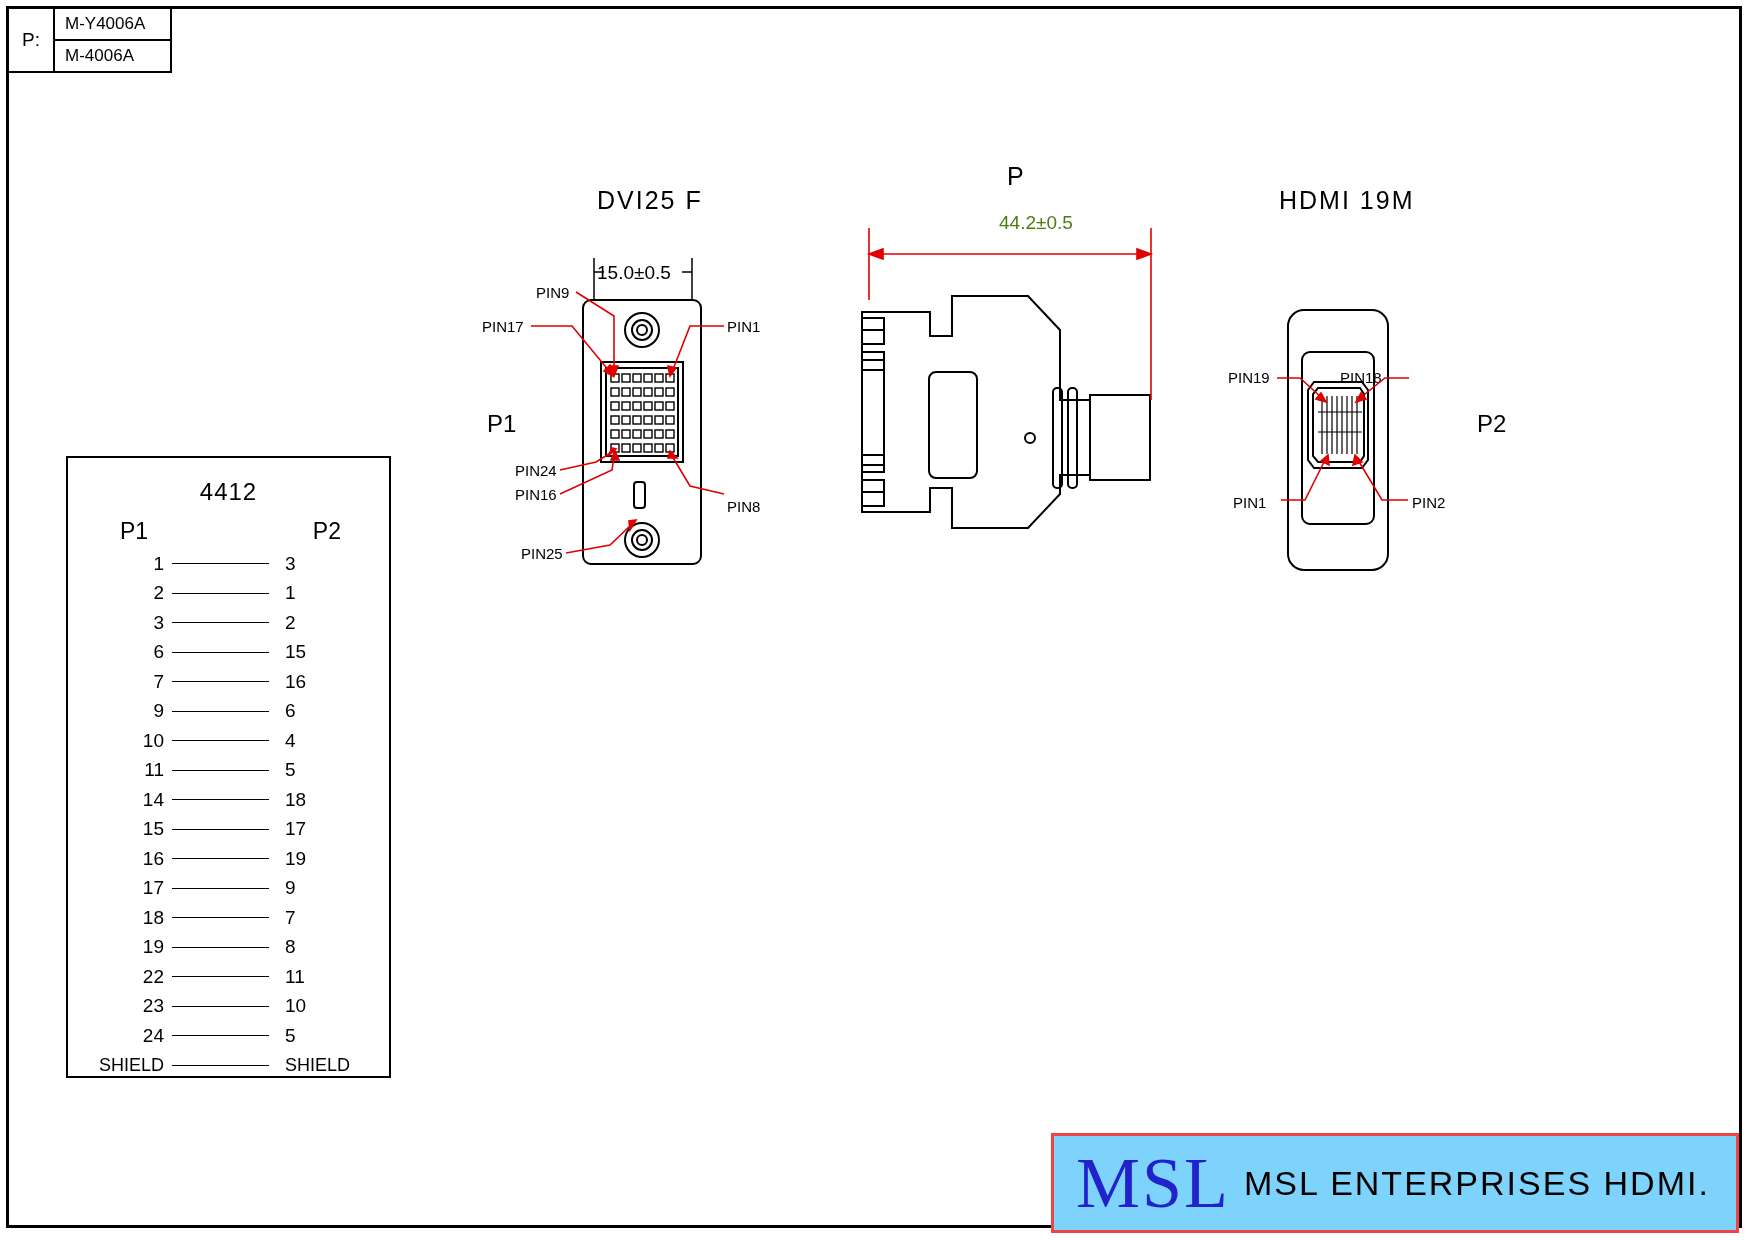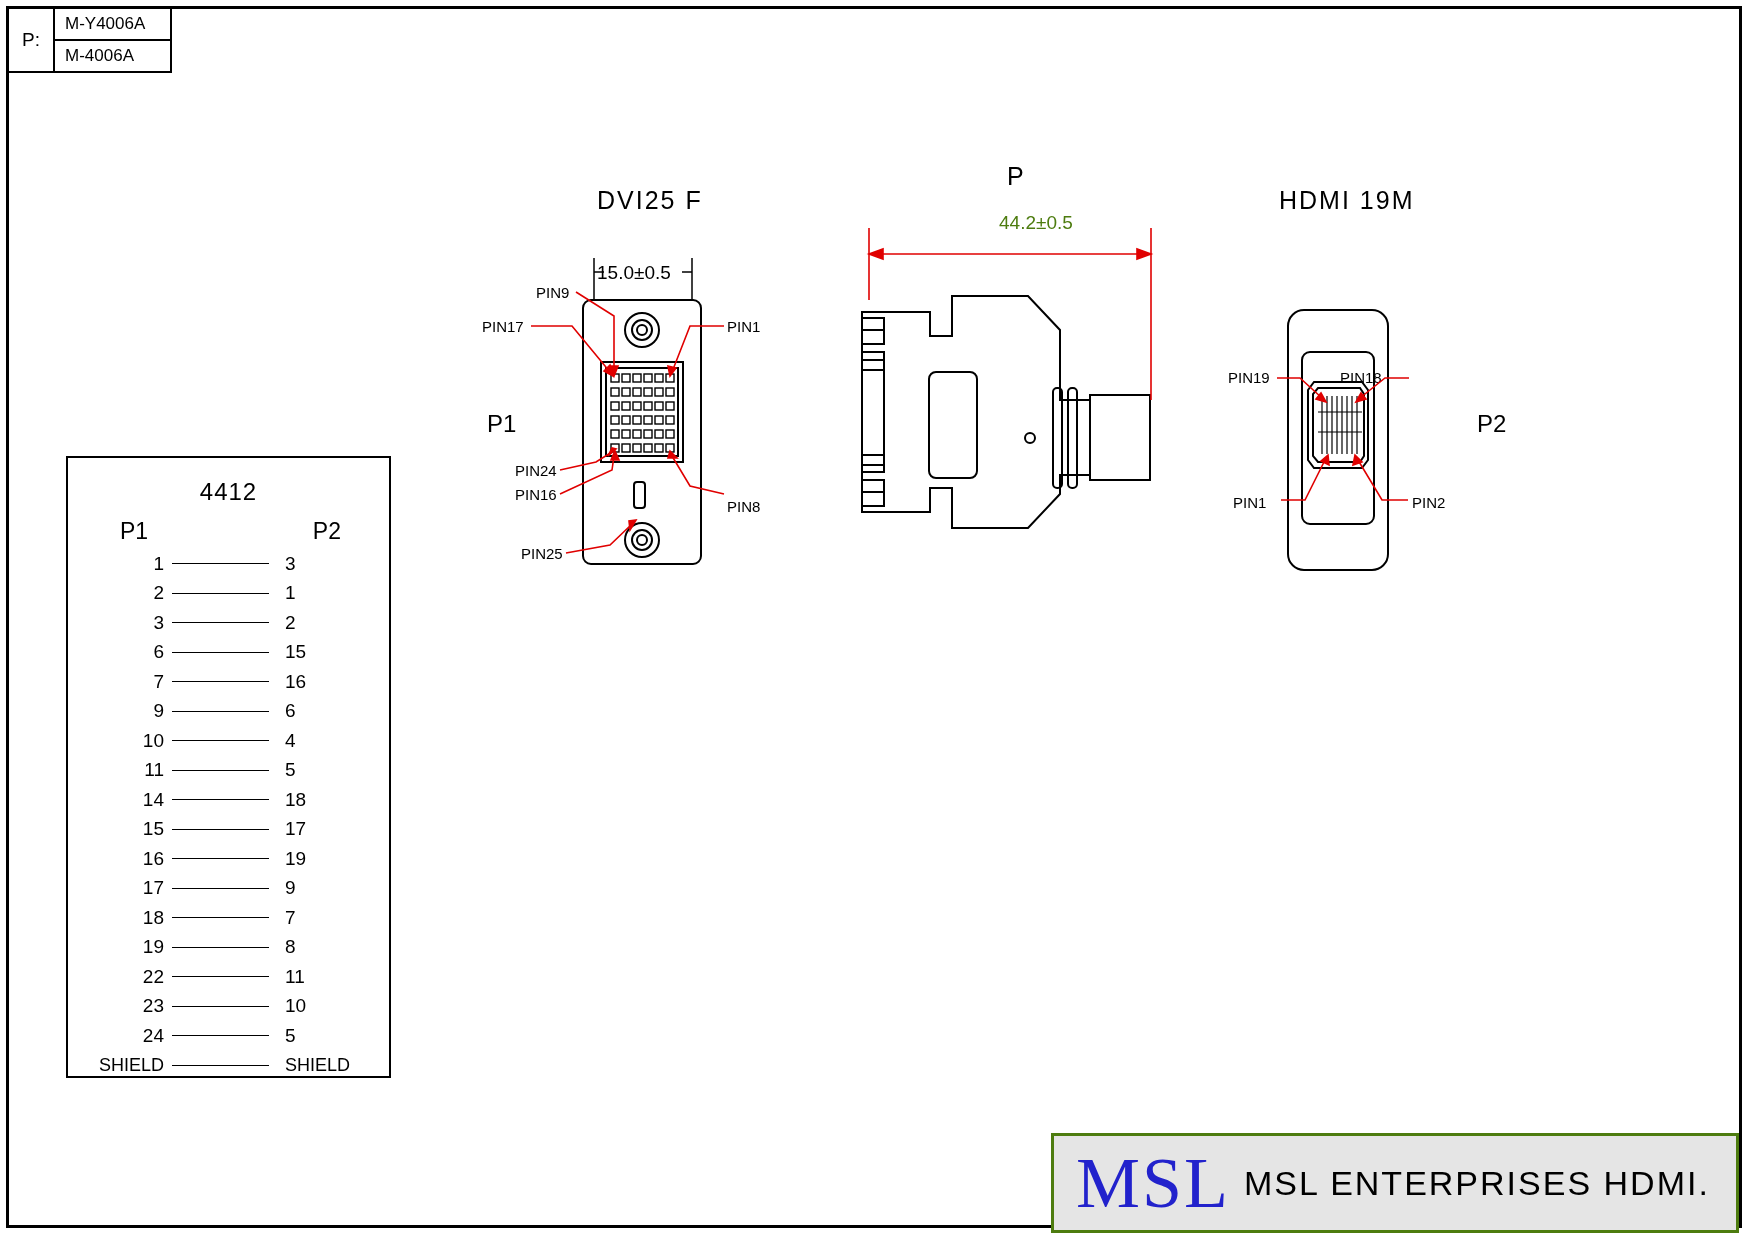--- a/index.html
+++ b/index.html
@@ -138,25 +138,25 @@
     font-size: 19px;
     white-space: nowrap;
   }
   
   .logo-block {
     position: absolute;
     left: 1051px;
     top: 1133px;
     width: 688px;
     height: 100px;
-    border: 3px solid #4d7c0f;
+    border: 3px solid #ef4444;
     box-sizing: border-box;
     display: flex;
     align-items: center;
-    background: #e5e5e5;
+    background: #7dd3fc;
     overflow: hidden;
   }
   .logo-msl {
     font-family: "Liberation Serif", serif;
     font-size: 72px;
     color: #2222cc;
     padding-left: 22px;
     line-height: 0.95;
     letter-spacing: 2px;
   }

